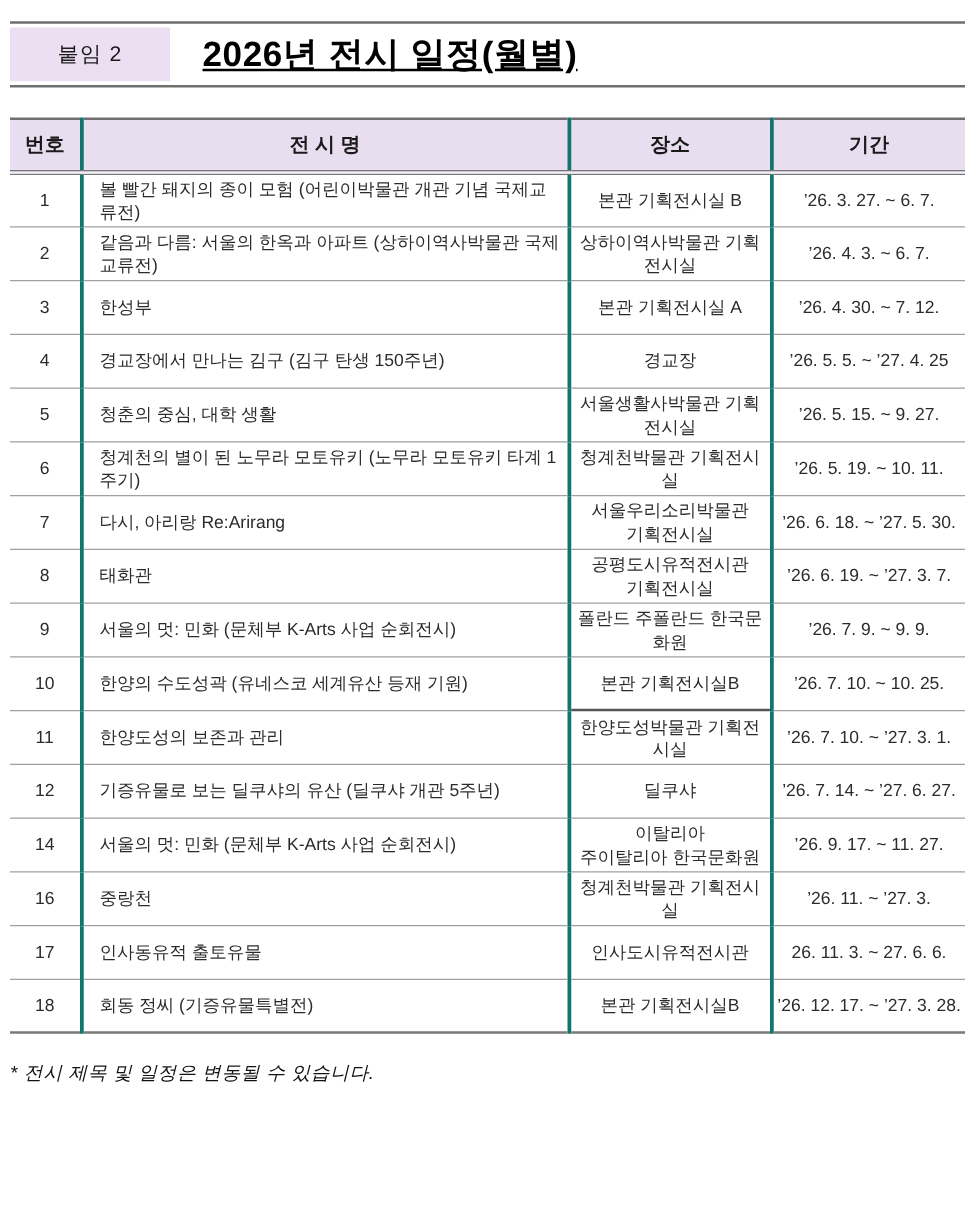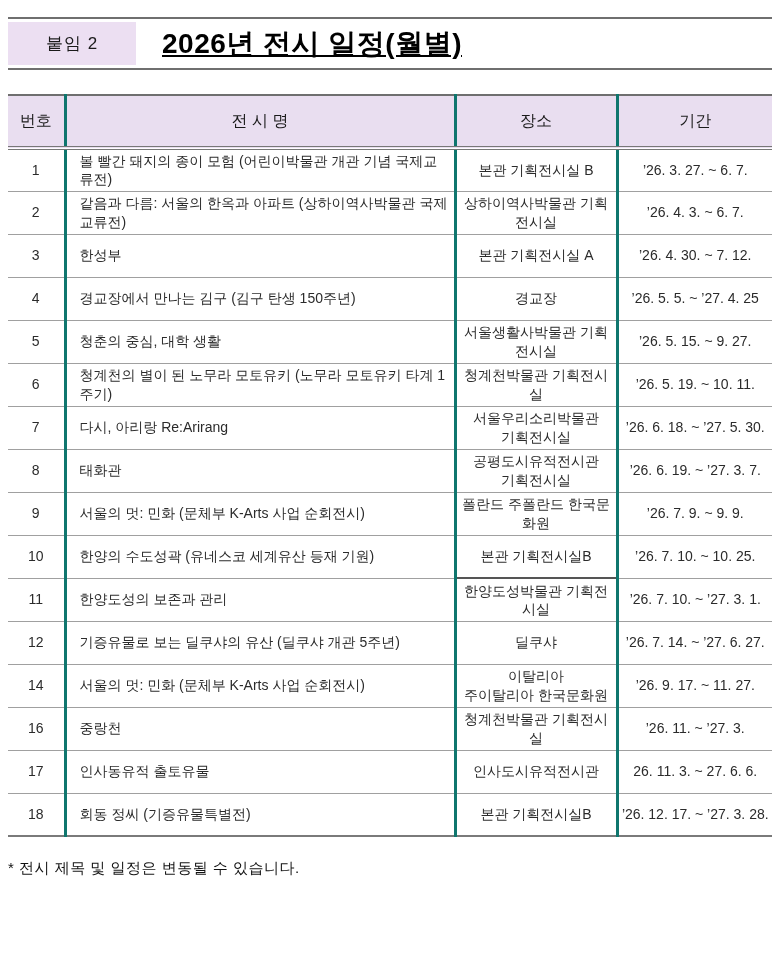--- a/index.html
+++ b/index.html
@@ -50,23 +50,23 @@
   }
   col.c-no     { width: 57px; }
   col.c-name   { width: 390px; }
   col.c-venue  { width: 162px; }
   col.c-period { width: 155px; }
 
   thead th {
     background: #e9def0;
     border-top: 2px solid #6f6f6f;
     border-bottom: 4px double #777;
-    height: 53px;
+    height: 43px;
     font-size: 16px;
-    font-weight: normal;
+    font-weight: bold;
     color: #1a1a1a;
     text-align: center;
     vertical-align: middle;
   }
   th + th, td + td { border-left: 3px solid #0f766e; }
 
   tbody td {
     height: 43px;
     border-bottom: 1px solid #a0a0a0;
     font-size: 14px;
@@ -80,20 +80,21 @@
   td.col-venue { white-space: pre-line; padding: 0 2px; }
   td.col-period { white-space: nowrap; }
   td.venue-divider { border-bottom: 2px solid #555; }
 
   
   .footnote {
     margin-top: 22px;
     font-size: 15px;
     color: #111;
     letter-spacing: 0.5px;
+    font-style: italic;
   }
 </style>
 </head>
 <body>
 
 <div class="page">
 
   <div class="title-band">
     <div class="attach-box">붙임 2</div>
     <h1 class="doc-title">2026년 전시 일정(월별)</h1>

